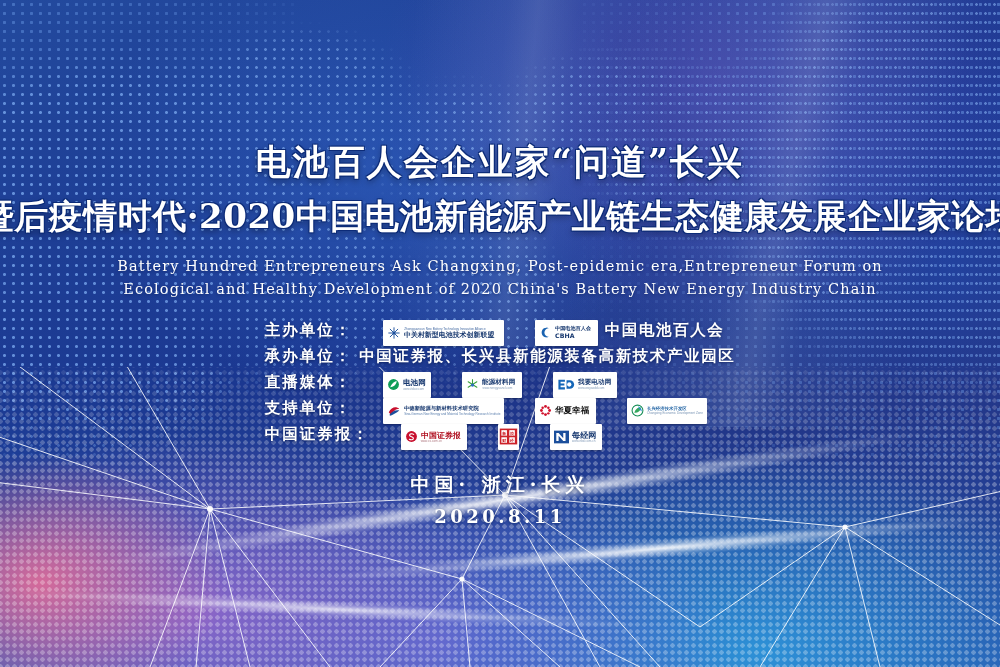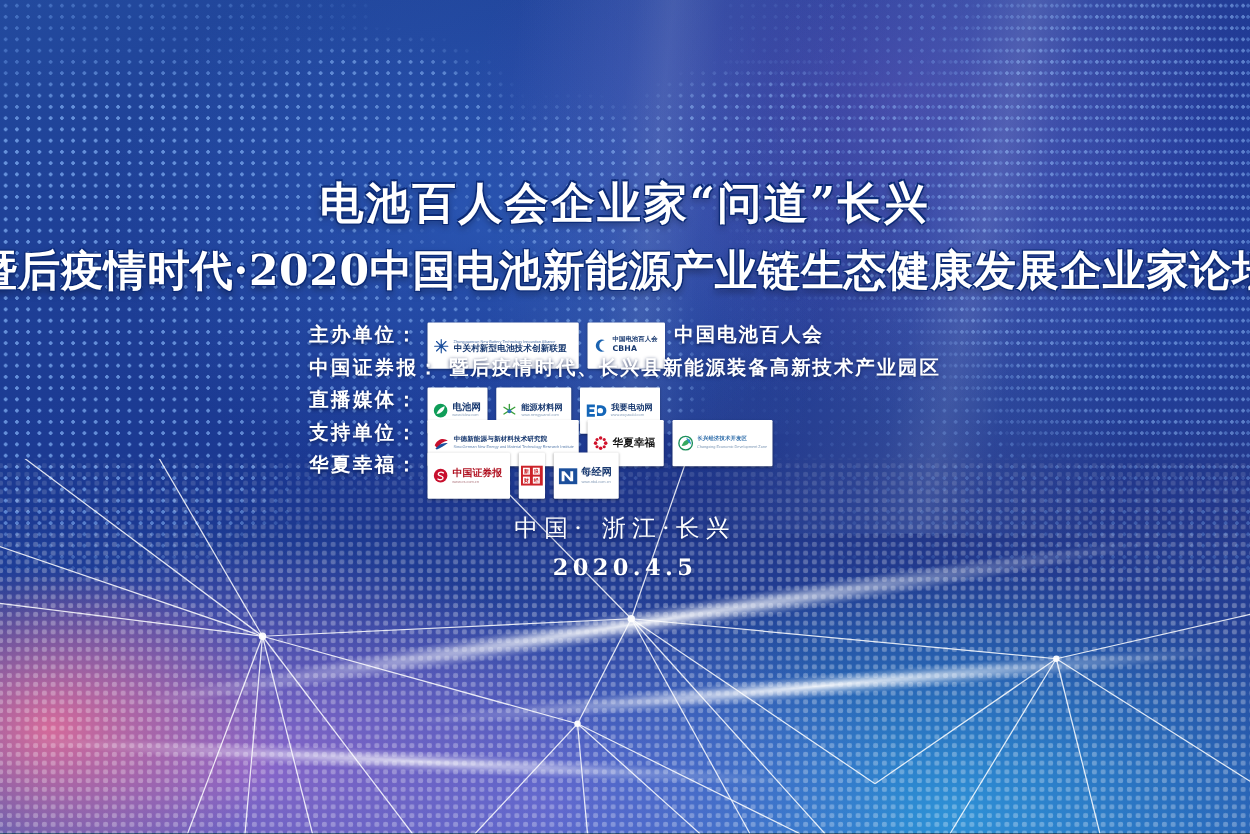--- a/index.html
+++ b/index.html
@@ -196,24 +196,25 @@
     letter-spacing: 1.6px;
     color: #ffffff;
     text-shadow: 0 1px 3px rgba(8,26,80,0.85);
   }
 
   
   .logo {
     display: inline-flex; align-items: center; gap: 3px;
     background: #ffffff;
     border-radius: 1px;
-    height: 37px;
+    height: 26px;
     padding: 0 4px;
     box-shadow: 0 1px 2px rgba(0,0,0,0.30);
     overflow: hidden;
+    margin-left: 24px;
   }
   .logo .mark { flex: 0 0 auto; display: block; }
   .logo .wordmark {
     display: flex; flex-direction: column; justify-content: center;
     line-height: 1;
   }
   .logo .wm-main {
     font-family: "DejaVu Sans", "Liberation Sans", sans-serif;
     font-weight: 700;
     font-size: 7.3px;
@@ -228,21 +229,21 @@
     letter-spacing: 0;
     white-space: nowrap;
     margin-top: 1px;
   }
   .logo.wide { min-width: 92px; }
 
   
   .footer-place {
     margin-top: 25px;
     font-family: "DejaVu Serif", "Liberation Serif", serif;
-    font-weight: 400;
+    font-weight: 700;
     font-size: 19px;
     letter-spacing: 5px;
     color: #ffffff;
     text-shadow: 0 1px 4px rgba(8,26,80,0.8);
   }
   .footer-date {
     margin-top: 8px;
     font-family: "DejaVu Serif", "Liberation Serif", serif;
     font-weight: 700;
     font-size: 18px;
@@ -309,20 +310,24 @@
         <circle cx="845" cy="160" r="2.6"></circle>
       </g>
     </svg>
   </div>
 
   <div class="content">
 
     <div class="title-1">电池百人会企业家“问道”长兴</div>
     <div class="title-2">暨后疫情时代·2020中国电池新能源产业链生态健康发展企业家论坛</div>
 
+    <div class="subtitle-en">
+      <div>Battery Hundred Entrepreneurs Ask Changxing, Post-epidemic era,Entrepreneur Forum on</div>
+      <div>Ecological and Healthy Development of 2020 China's Battery New Energy Industry Chain</div>
+    </div>
 
     <div class="rows">
 
       <div class="row">
         <span class="row-label">主办单位：</span>
         <span class="logo wide">
           <svg class="mark" width="14" height="14" viewBox="0 0 24 24">
             <g stroke="#1b4f9c" stroke-width="1.6" stroke-linecap="round">
               <line x1="12" y1="3" x2="12" y2="21"></line>
                 <line x1="3" y1="12" x2="21" y2="12"></line>
@@ -342,22 +347,22 @@
           </svg>
           <span class="wordmark">
             <span class="wm-main" style="color:#17386f;font-size:5.4px">中国电池百人会</span>
             <span class="wm-main" style="color:#17386f;font-size:6.6px;margin-top:1px">CBHA</span>
           </span>
         </span>
         <span class="row-text">中国电池百人会</span>
       </div>
 
       <div class="row">
-        <span class="row-label">中国证券报：</span>
-        <span class="row-text">暨后疫情时代、长兴县新能源装备高新技术产业园区</span>
+        <span class="row-label">承办单位：</span>
+        <span class="row-text">中国证券报、长兴县新能源装备高新技术产业园区</span>
       </div>
 
       <div class="row">
         <span class="row-label">直播媒体：</span>
         <span class="logo">
           <svg class="mark" width="13" height="13" viewBox="0 0 24 24">
             <circle cx="12" cy="12" r="10" fill="#0f9d58"></circle>
             <path d="M6 17 C9 9, 15 6, 18 6 C17 13, 11 17, 6 17 Z" fill="#ffffff"></path>
           </svg>
           <span class="wordmark">
@@ -429,21 +434,21 @@
             <path d="M13 4 C18 6, 20 10, 20 14 C16 11, 14 7, 13 4 Z" fill="#2f8fd0"></path>
           </svg>
           <span class="wordmark">
             <span class="wm-main" style="color:#2a6aa8;font-size:4.6px">长兴经济技术开发区</span>
             <span class="wm-sub" style="color:#7b96b5">Changxing Economic Development Zone</span>
           </span>
         </span>
       </div>
 
       <div class="row">
-        <span class="row-label">华夏幸福：</span>
+        <span class="row-label">中国证券报：</span>
         <span class="logo">
           <svg class="mark" width="13" height="13" viewBox="0 0 24 24">
             <circle cx="12" cy="12" r="10" fill="#c8102e"></circle>
             <path d="M16 8 C13 6, 8 7, 8.5 10 C9 13, 15 12, 15.5 15 C16 18, 11 19, 8 17" fill="none" stroke="#ffffff" stroke-width="2" stroke-linecap="round"></path>
           </svg>
           <span class="wordmark">
             <span class="wm-main" style="color:#b01020;font-size:8.4px">中国证券报</span>
             <span class="wm-sub" style="color:#b07a82">www.cs.com.cn</span>
           </span>
         </span>
@@ -472,16 +477,16 @@
           <span class="wordmark">
             <span class="wm-main" style="color:#17386f;font-size:8.6px">每经网</span>
             <span class="wm-sub" style="color:#8aa0bb">www.nbd.com.cn</span>
           </span>
         </span>
       </div>
 
     </div>
 
     <div class="footer-place">中国· 浙江·长兴</div>
-    <div class="footer-date">2020.4.5</div>
+    <div class="footer-date">2020.8.11</div>
 
   </div>
 </div>
 
 </body></html>

